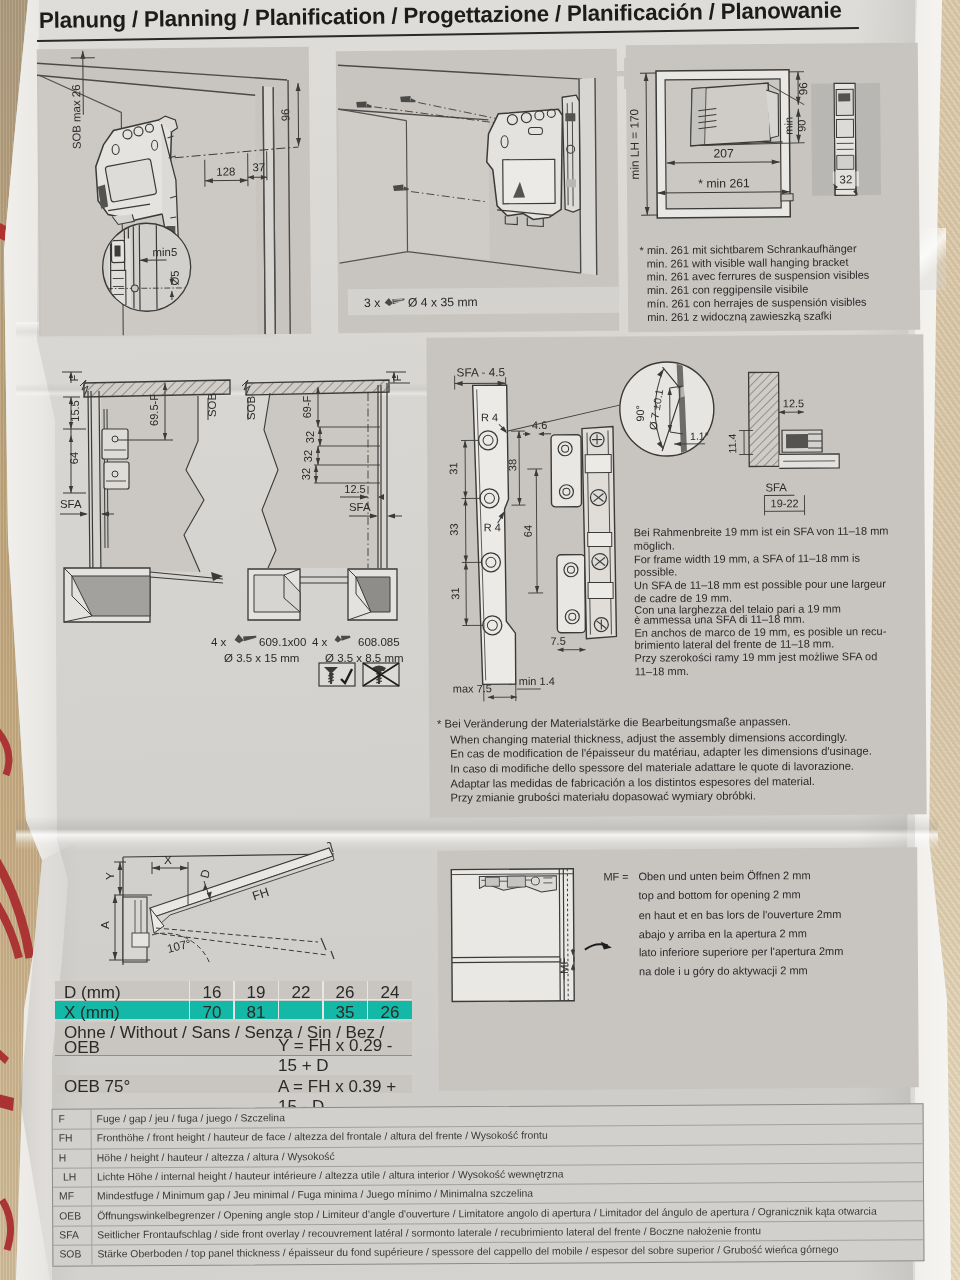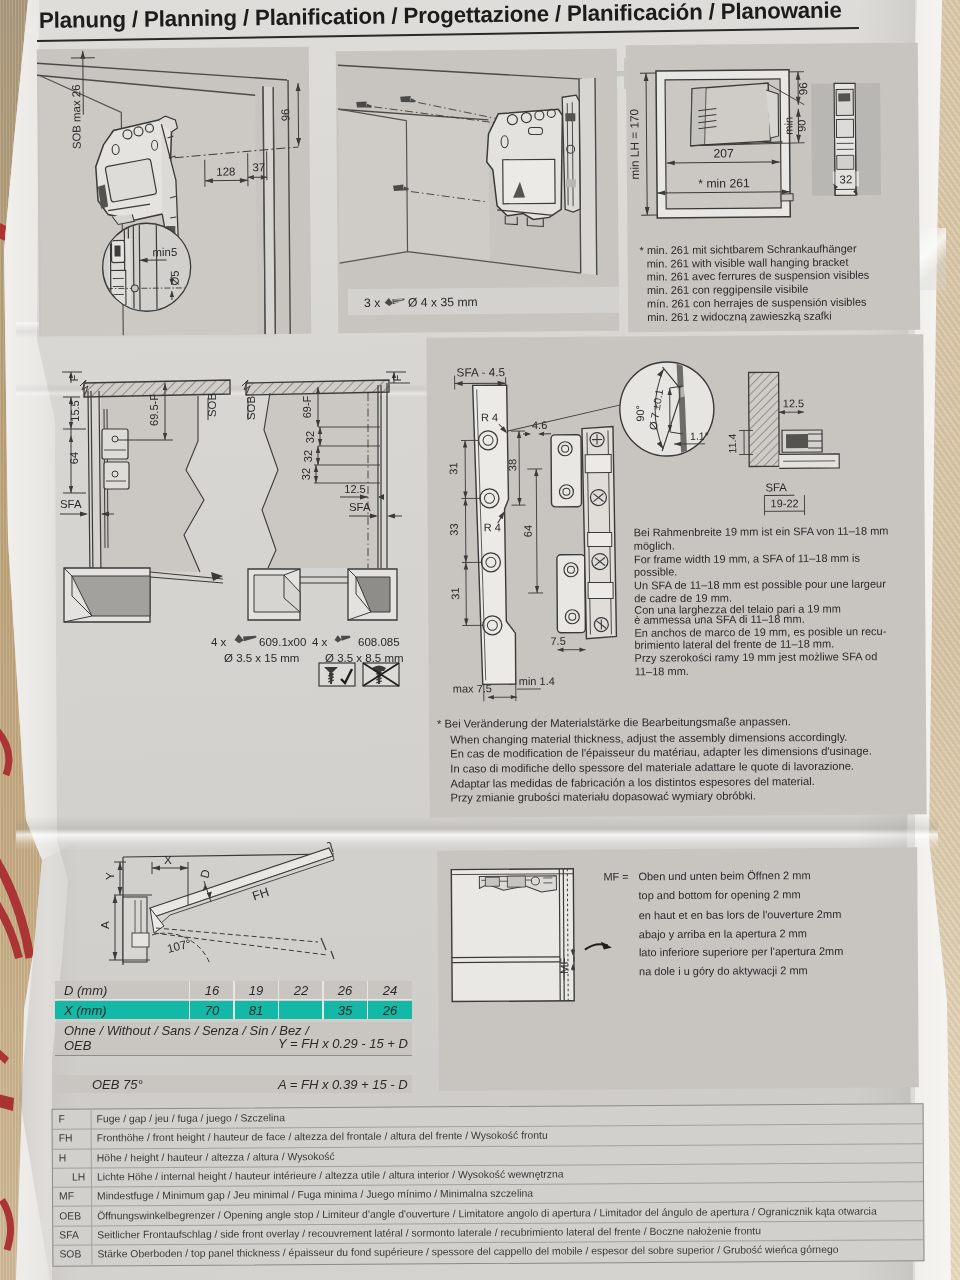--- a/index.html
+++ b/index.html
@@ -635,21 +635,21 @@
   <path d="M25,57 L25,122 M19,122 L60,122" stroke="#3a3a38" stroke-width="1"></path>
   <polygon points="25,57 22.6,65 27.4,65" fill="#3a3a38"></polygon>
   <polygon points="25,122 22.6,114 27.4,114" fill="#3a3a38"></polygon>
 
   <text x="172" y="60" font-size="12.5" transform="rotate(-18 172 60)" text-anchor="middle">FH</text>
 
   <text x="90" y="112" font-size="11.8" transform="rotate(-14 90 112)" text-anchor="middle">107°</text>
 </svg>
 </div>
 
-<div class="abs" id="ftable" style="left:55px;top:981px;width:357px;height:112px;font-size:13px;color:#2b2a28;font-style:italic;">
+<div class="abs" id="ftable" style="left:55px;top:981px;width:357px;height:112px;font-size:17px;color:#2b2a28;">
 
   <div class="abs" style="left:0;top:0;width:357px;height:18px;background:#c9c6c2;border-bottom:1.5px solid #e8e6e2;">
     <span class="abs" style="left:9px;top:2px;">D (mm)</span>
     <span class="abs" style="left:135px;width:44px;top:2px;text-align:center;">16</span>
     <span class="abs" style="left:179px;width:44px;top:2px;text-align:center;">19</span>
     <span class="abs" style="left:224px;width:44px;top:2px;text-align:center;">22</span>
     <span class="abs" style="left:268px;width:44px;top:2px;text-align:center;">26</span>
     <span class="abs" style="left:313px;width:44px;top:2px;text-align:center;">24</span>
   </div>
 
@@ -669,21 +669,21 @@
   <div class="abs" style="left:311.5px;top:0;width:1.5px;height:37.5px;background:#e8e6e2;"></div>
 
   <div class="abs" style="left:0;top:41px;width:357px;height:33px;background:#c9c6c2;border-bottom:1px solid #8f8d8a;">
     <span class="abs" style="left:9px;top:1px;">Ohne / Without / Sans / Senza / Sin / Bez /</span>
     <span class="abs" style="left:9px;top:16px;">OEB</span>
     <span class="abs" style="left:223px;top:14px;">Y = FH x 0.29 - 15 + D</span>
   </div>
 
 
   <div class="abs" style="left:0;top:94px;width:357px;height:18px;background:#c9c6c2;">
-    <span class="abs" style="left:9px;top:2px;margin-left:28px;">OEB 75°</span>
+    <span class="abs" style="left:9px;top:2px;">OEB 75°</span>
     <span class="abs" style="left:223px;top:2px;">A = FH x 0.39 + 15 - D</span>
   </div>
 </div>
 
 <div class="panel" id="mf" style="left:438px;top:849px;width:480px;height:240px;transform:rotate(-0.4deg);">
 <svg width="480" height="240" viewBox="0 0 480 240">
 
   <rect x="14" y="19" width="122" height="132" fill="#eae8e4" stroke="#3a3a38" stroke-width="1.4"></rect>
   <path d="M14,24 L136,24" stroke="#3a3a38" stroke-width="0.9"></path>
 
@@ -729,21 +729,21 @@
     <span class="abs" style="left:6px;top:4px;">FH</span>
       <span class="abs" style="left:44px;top:4px;">Fronthöhe / front height / hauteur de face / altezza del frontale / altura del frente / Wysokość frontu</span>
   </div>
 
   <div class="abs" style="left:0;top:38.6px;width:870px;height:19.3px;border-bottom:1px solid #a3a19d;">
     <span class="abs" style="left:6px;top:4px;">H</span>
       <span class="abs" style="left:44px;top:4px;">Höhe / height / hauteur / altezza / altura / Wysokość</span>
   </div>
 
   <div class="abs" style="left:0;top:57.9px;width:870px;height:19.3px;border-bottom:1px solid #a3a19d;">
-    <span class="abs" style="left:13px;top:4px;padding-left:6px;">LH</span>
+    <span class="abs" style="left:4px;top:4px;padding-left:6px;">LH</span>
       <span class="abs" style="left:44px;top:4px;">Lichte Höhe / internal height / hauteur intérieure / altezza utile / altura interior / Wysokość wewnętrzna</span>
   </div>
 
   <div class="abs" style="left:0;top:77.2px;width:870px;height:19.3px;border-bottom:1px solid #a3a19d;">
     <span class="abs" style="left:6px;top:4px;">MF</span>
       <span class="abs" style="left:44px;top:4px;">Mindestfuge / Minimum gap / Jeu minimal / Fuga minima / Juego mínimo / Minimalna szczelina</span>
   </div>
 
   <div class="abs" style="left:0;top:96.5px;width:870px;height:19.3px;border-bottom:1px solid #a3a19d;">
     <span class="abs" style="left:6px;top:4px;">OEB</span>

